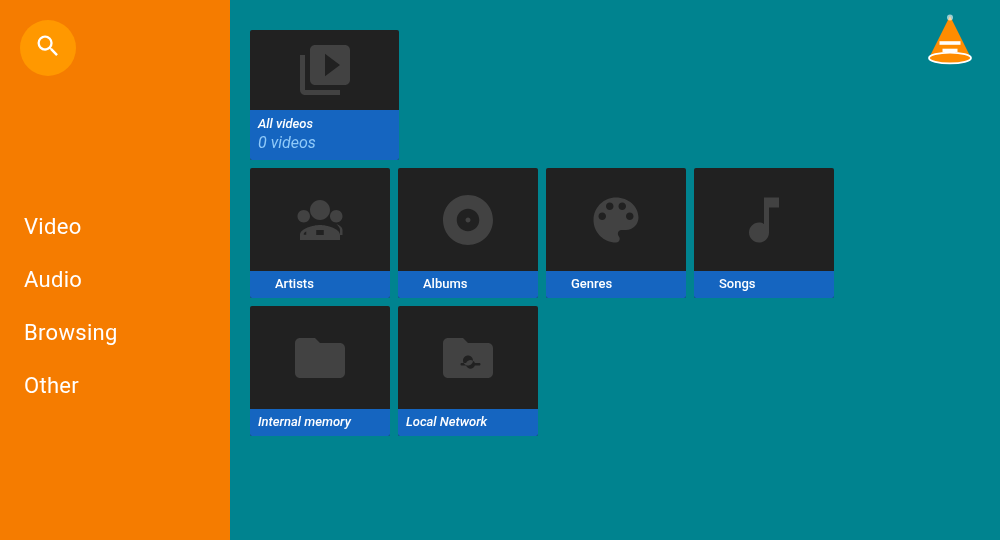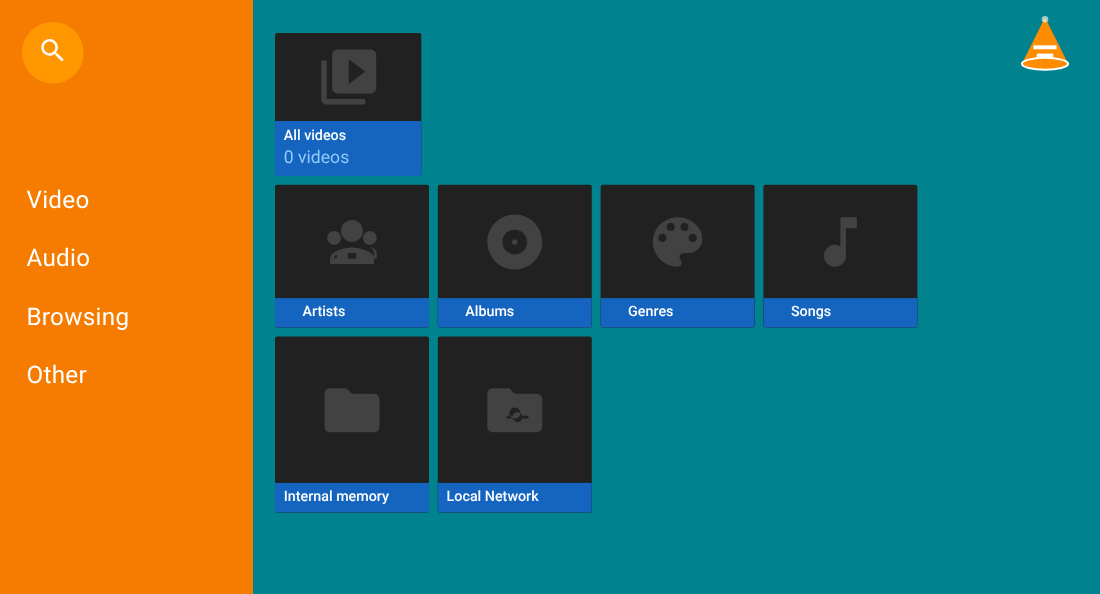--- a/index.html
+++ b/index.html
@@ -13,20 +13,21 @@
 
     
     #sidebar {
       width: 230px;
       height: 540px;
       background-color: #F57C00;
       display: flex;
       flex-direction: column;
       flex-shrink: 0;
       position: relative;
+      gap: 44px;
     }
 
     #search-button {
       width: 56px;
       height: 56px;
       background-color: #FF9800;
       border-radius: 50%;
       display: flex;
       align-items: center;
       justify-content: center;
@@ -122,22 +123,23 @@
       font-weight: 500;
     }
 
     .tile-label .tile-subtitle {
       font-size: 16px;
       color: #90CAF9;
     }
 
     
     #all-videos-tile {
-      width: 133px;
+      width: 149px;
       height: 130px;
+      font-style: italic;
     }
 
     #all-videos-tile .tile-icon-area {
       height: 95px;
     }
 
     
     #audio-row {
       display: flex;
       gap: 8px;
@@ -158,21 +160,22 @@
     }
 
     
     #browsing-row {
       display: flex;
       gap: 8px;
     }
 
     .browsing-tile {
       width: 140px;
-      height: 160px;
+      height: 130px;
+      font-style: italic;
     }
 
     .browsing-tile .tile-icon-area {
       height: 95px;
     }
 
     .browsing-tile .tile-label {
       background: #1565C0;
       padding: 5px 8px;
     }

